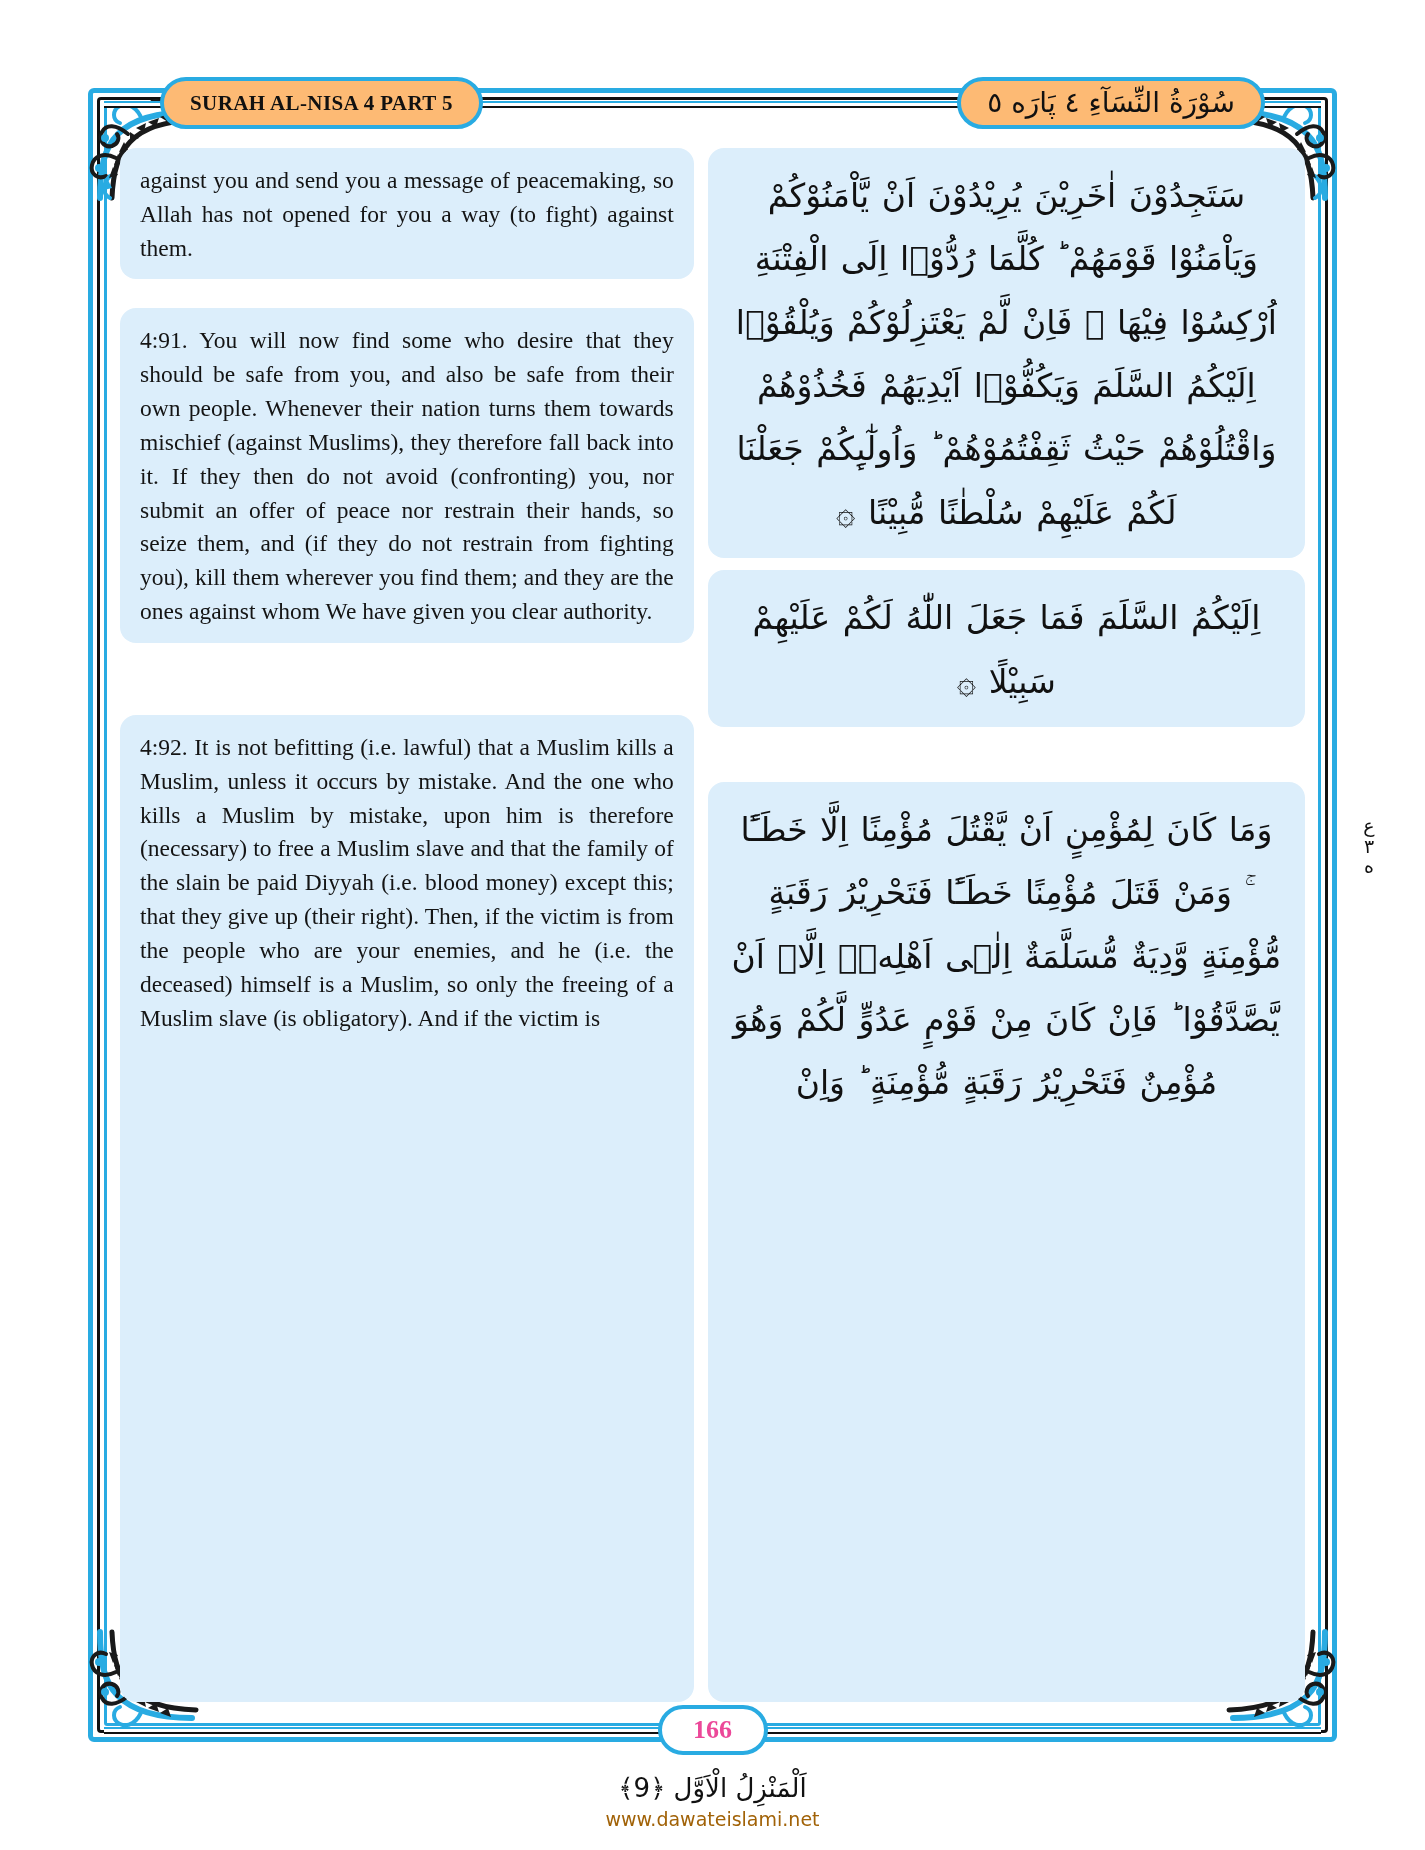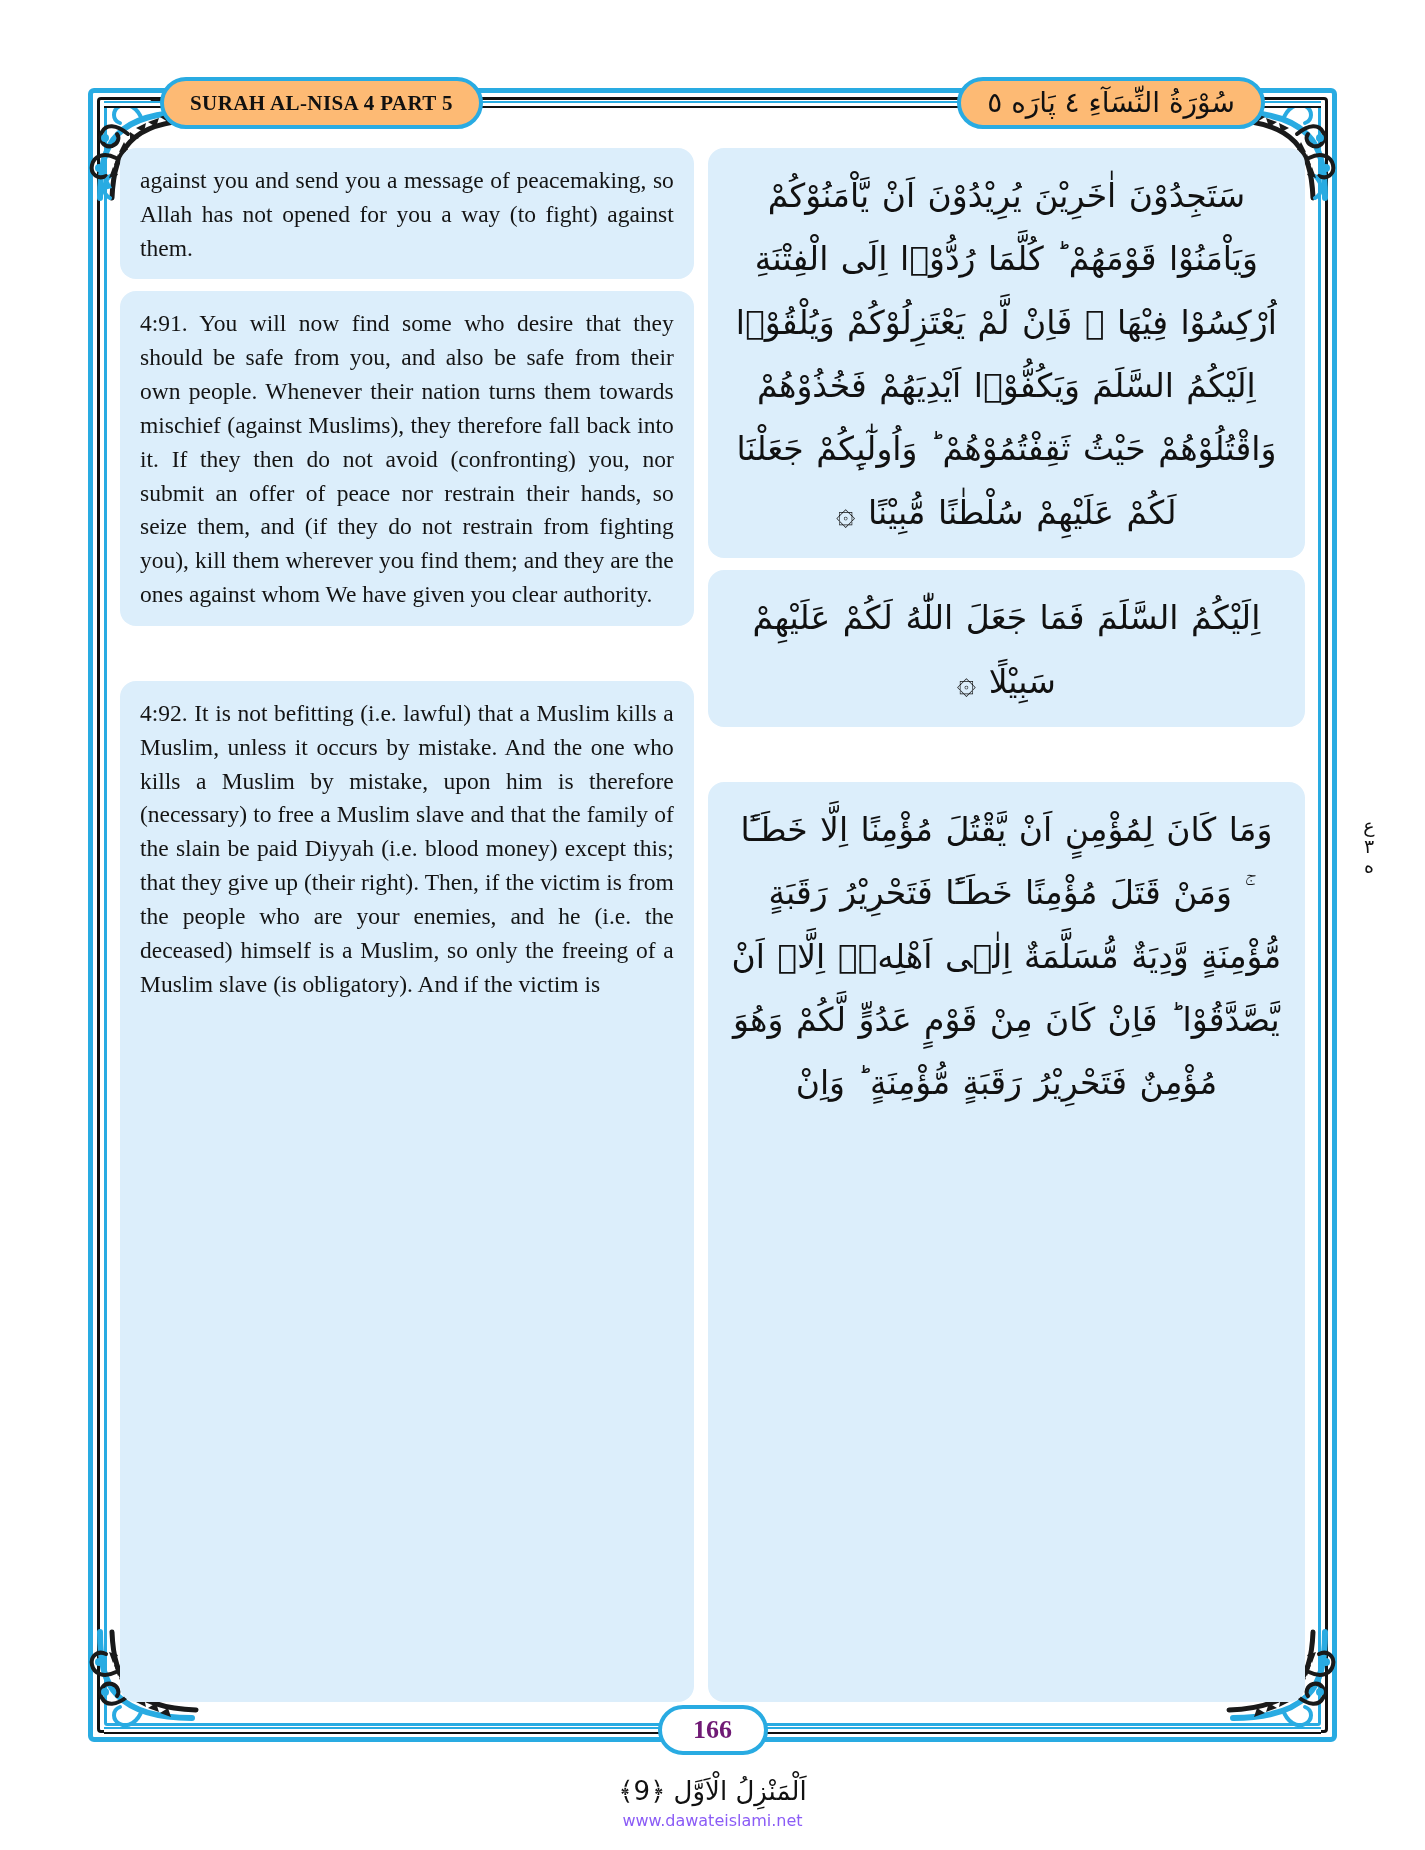--- a/index.html
+++ b/index.html
@@ -73,21 +73,21 @@
     font-size:28px; color:#111; direction:rtl; white-space:nowrap;
     line-height:1;
   }
 
   
   .content{
     position:absolute;
     left:120px; top:148px; right:120px; bottom:148px;
     display:flex; gap:14px;
   }
-  .col-en{ width:49%; display:flex; flex-direction:column; gap:12px; }
+  .col-en{ width:49%; display:flex; flex-direction:column; gap:29px; }
   .col-ar{ width:51%; display:flex; flex-direction:column; gap:12px; }
 
   .panel{
     background:#dceefb;
     border-radius:16px;
     padding:16px 20px 14px 20px;
   }
   .panel-en{
     font-family:"Liberation Serif", serif;
     font-size:23.5px;
@@ -139,33 +139,33 @@
   .page-pill{
     position:relative; z-index:3;
     background:#fff;
     border:4px solid #29ABE2;
     border-radius:26px;
     height:50px; min-width:110px;
     display:flex; align-items:center; justify-content:center;
   }
   .page-num{
     font-family:"Liberation Serif", serif;
-    font-weight:bold; font-size:26px; color:#701a75;
+    font-weight:bold; font-size:26px; color:#ec4899;
   }
   .footer-sub{
     position:absolute; left:0; right:0; bottom:20px;
     text-align:center;
   }
   .manzil{
     font-family:"DejaVu Sans", sans-serif;
     font-size:26px; color:#111; direction:rtl; line-height:1.2;
   }
   .site{
     font-family:"DejaVu Sans", sans-serif;
-    font-size:16px; color:#8b5cf6; margin-top:4px;
+    font-size:19px; color:#a16207; margin-top:4px;
   }
 </style>
 </head>
 <body>
 
 <div id="page">
 
   <div class="frame-outer"></div>
   <div class="frame-mid"></div>
   <div class="frame-inner"></div>

